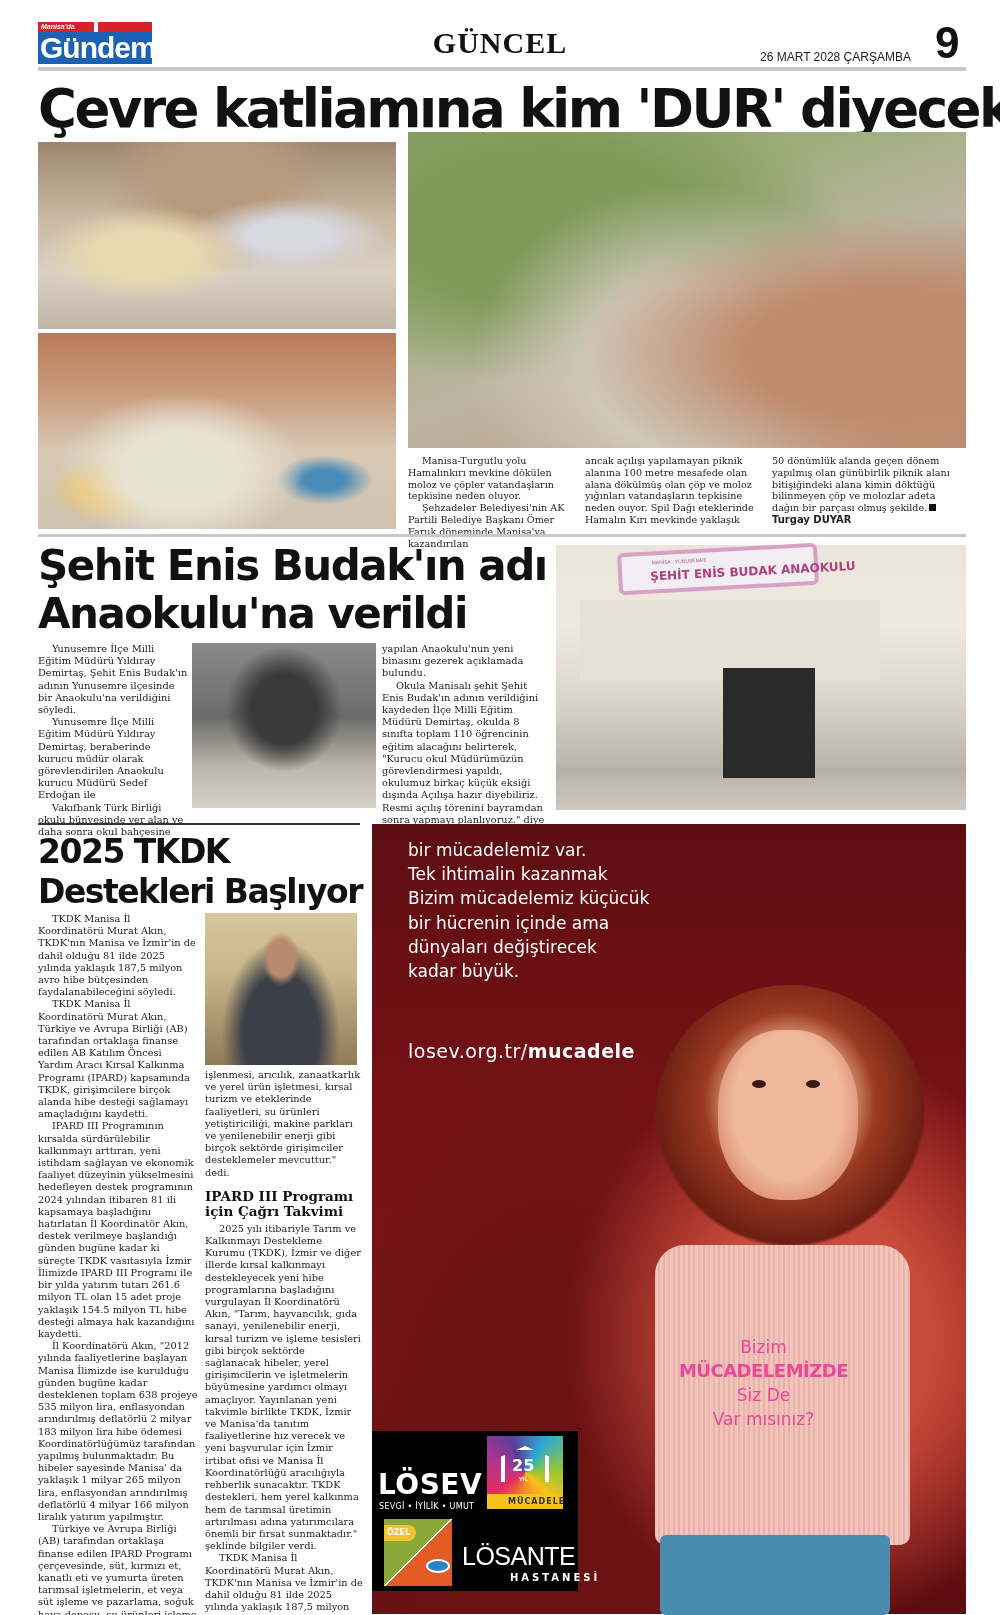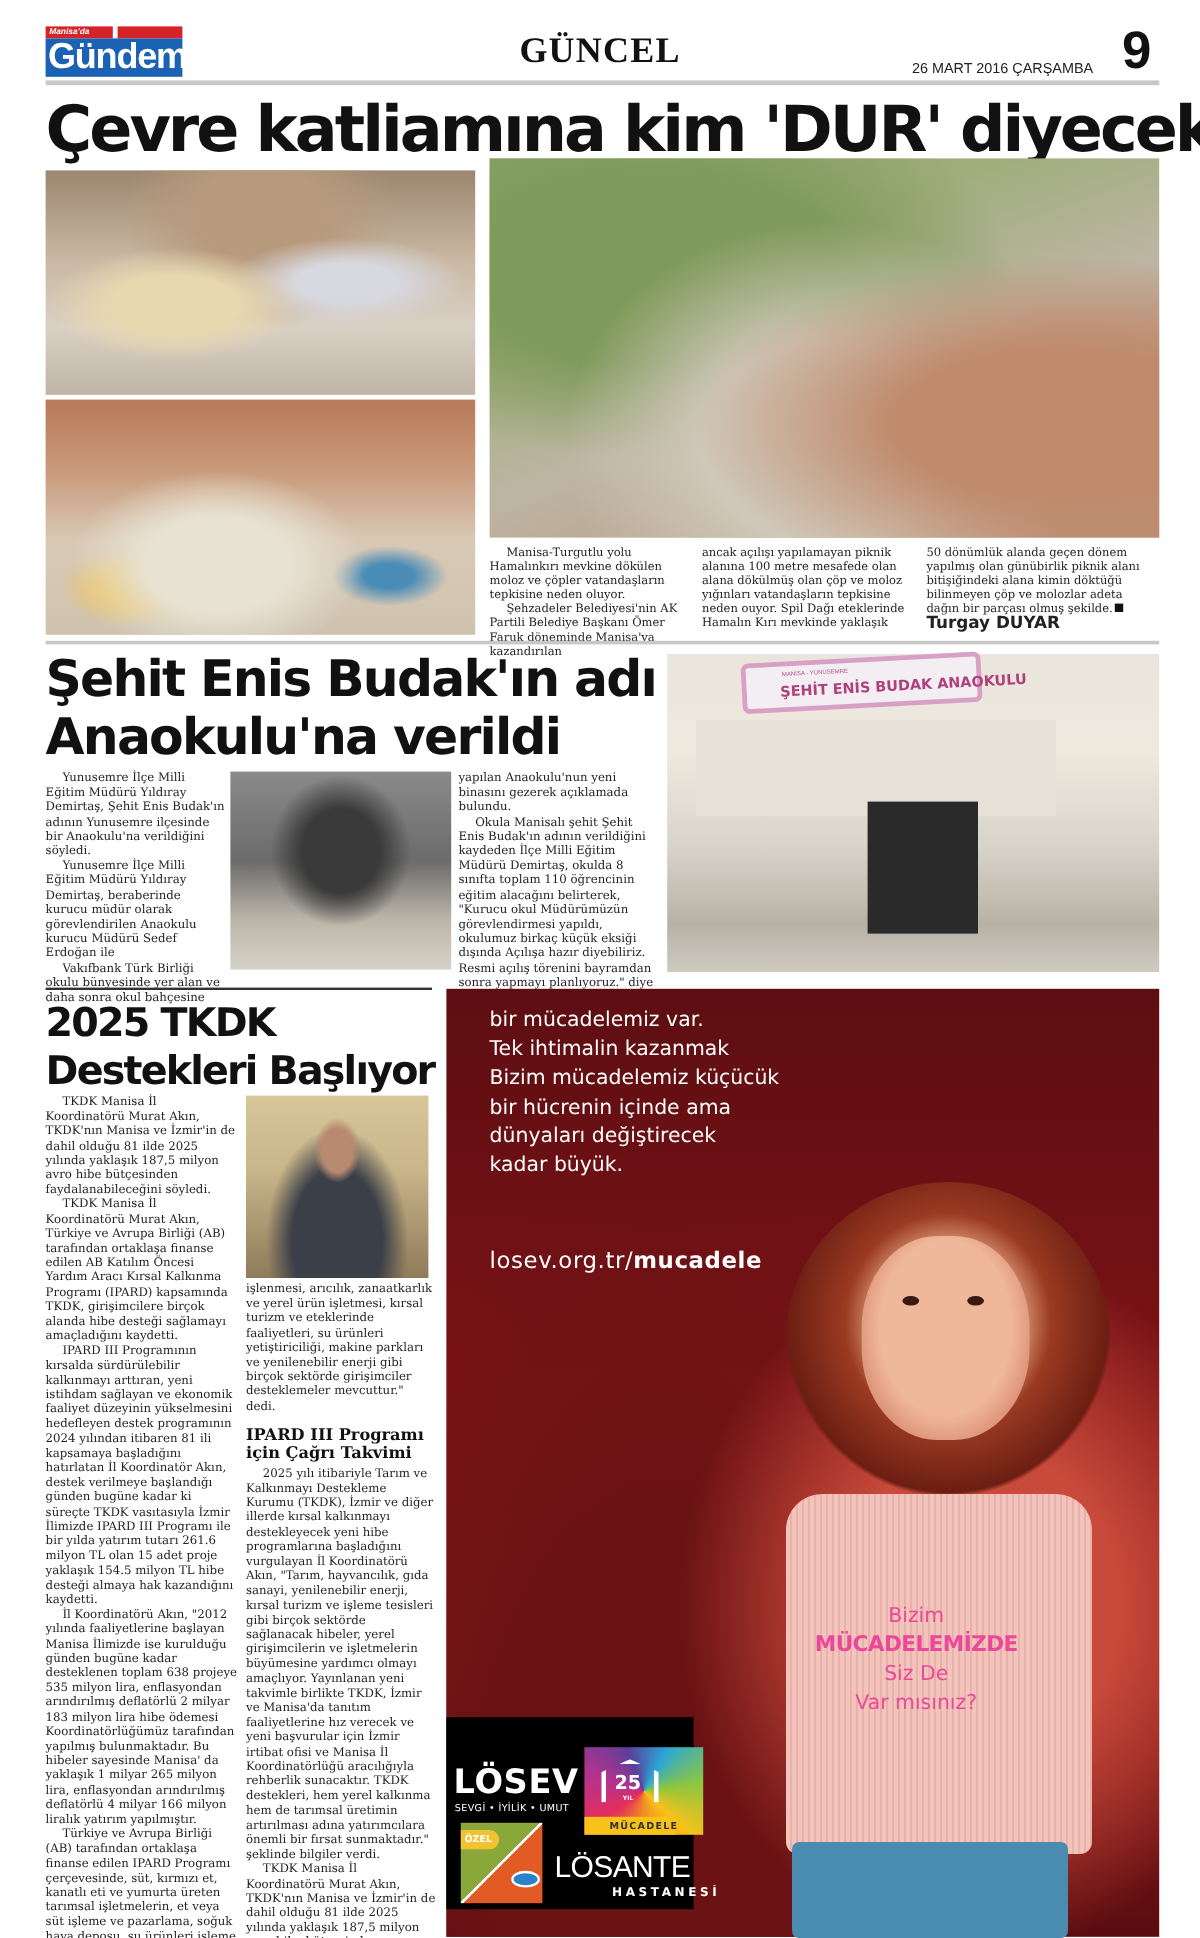--- a/index.html
+++ b/index.html
@@ -31,21 +31,21 @@
      radial-gradient(ellipse at 80% 75%, #4a8cb8 0 5%, transparent 12%),
      radial-gradient(ellipse at 20% 80%, #e9c56a 0 6%, transparent 15%),
      linear-gradient(180deg,#b87a5a 0%, #c99a7a 30%, #d8c9b5 60%, #cfc3b0 100%); }
   .p-aerial { left:408px; top:132px; width:558px; height:316px; background:
      radial-gradient(ellipse at 85% 70%, #c08a6c 0 20%, transparent 45%),
      radial-gradient(ellipse at 50% 75%, #cfc7b8 0 25%, transparent 55%),
      radial-gradient(ellipse at 25% 30%, #7f9a5a 0 25%, transparent 50%),
      linear-gradient(160deg,#8aa36a 0%, #9fae7c 30%, #bdb5a3 55%, #b99078 100%); }
   .caption1 { top:455px; width:175px; font: 9.6px "DejaVu Serif", serif; line-height:11.8px; color:#222; }
   .caption1 p { text-indent: 14px; }
-  .byline { font-family:"DejaVu Sans", sans-serif; font-weight:bold; font-size:14px; }
+  .byline { font-family:"DejaVu Sans", sans-serif; font-weight:bold; font-size:10px; }
   .sq { display:inline-block; width:7px; height:7px; background:#111; margin:0 2px; vertical-align:0; }
   .hr-grey { left:38px; top:534px; width:928px; height:3px; background:#c8c8c8; }
 
   
   .h2 { left:38px; top:542px; width:520px; font: bold 42px "DejaVu Sans", sans-serif; letter-spacing:-1.5px; line-height:48px; color:#111; }
   .col2 { font: 9.8px "DejaVu Serif", serif; line-height:12.2px; color:#222; }
   .col2 p { text-indent: 14px; }
   .p-group { left:192px; top:643px; width:184px; height:165px; background:
      radial-gradient(ellipse at 50% 40%, #3a3a3a 0 25%, transparent 45%),
      linear-gradient(180deg,#8a8a8a 0%, #6b6b6b 45%, #bcb6aa 75%, #d7d2c7 100%); }
@@ -82,42 +82,42 @@
   .eye { width:14px; height:8px; background:#3a1a10; border-radius:50%; }
   .shirt { left:655px; top:1245px; width:255px; height:300px; background: repeating-linear-gradient(90deg,#f2c4bc 0 3px,#e8b2aa 3px 5px); border-radius: 30px 30px 10px 10px; }
   .shirt-text { left:655px; top:1335px; width:217px; text-align:center; font: bold 17px "DejaVu Sans", sans-serif; color:#ec4899; line-height:24px; }
   .shirt-text .big { font-size:18px; letter-spacing:-0.5px; }
   .shirt-text .sm { font-weight:normal; }
   .shorts { left:660px; top:1535px; width:230px; height:80px; background:#4a8cb0; border-radius:6px; }
 
   .logos { left:372px; top:1431px; width:206px; height:160px; background:#000; }
   .losev { left:378px; top:1468px; font: bold 28px "DejaVu Sans", sans-serif; color:#fff; letter-spacing:0.5px; }
   .losev-tag { left:379px; top:1502px; font: 8px "DejaVu Sans", sans-serif; color:#fff; letter-spacing:0.3px; }
-  .badge25 { left:487px; top:1436px; width:99px; height:73px; background:
-     conic-gradient(from 30deg, #2aa7d8, #8cc63f, #f7c21a, #f08a24, #e52d5c, #b3338f, #5a3f99, #2aa7d8); margin-top: 20px; }
+  .badge25 { left:487px; top:1436px; width:76px; height:73px; background:
+     conic-gradient(from 30deg, #2aa7d8, #8cc63f, #f7c21a, #f08a24, #e52d5c, #b3338f, #5a3f99, #2aa7d8); }
   .badge25 .roof { position:absolute; left:14px; top:10px; width:48px; height:36px; border:4px solid #fff; border-bottom:none; clip-path: polygon(0 30%,50% 0,100% 30%,100% 100%,0 100%); }
   .badge25 .num { position:absolute; left:25px; top:20px; font: bold 16px "DejaVu Sans", sans-serif; color:#fff; }
   .badge25 .yil { position:absolute; left:32px; top:40px; font: bold 5px "DejaVu Sans", sans-serif; color:#fff; }
   .badge25 .muc { position:absolute; left:0; top:58px; width:76px; height:15px; background:#f7c21a; font: bold 8px "DejaVu Sans", sans-serif; color:#333; text-align:right; line-height:15px; letter-spacing:1px;padding-left:21px; }
   .ozel { left:384px; top:1519px; width:68px; height:67px; background: linear-gradient(135deg, #8aa83a 0 49%, #fff 49% 51%, #e25a24 51% 100%); }
   .ozel .pill { position:absolute; left:0; top:6px; width:32px; height:16px; border-radius:0 10px 10px 0; background:#f2c230; font: bold 8px "DejaVu Sans", sans-serif; color:#fff; padding-left:3px; line-height:16px; }
   .ozel .oval { position:absolute; left:42px; top:40px; width:24px; height:14px; border-radius:50%; background:#2a83c6; border:2px solid #fff; }
   .losante { left:462px; top:1542px; font: 25px "Liberation Sans", sans-serif; color:#fff; letter-spacing:-0.5px; }
   .hastanesi { left:462px; top:1572px; font: bold 10px "DejaVu Sans", sans-serif; color:#fff; letter-spacing:3px;padding-left:48px; }
 </style>
 </head>
 <body>
 
 <div class="abs logo">
   <div class="top-red">Manisa'da</div>
   <div class="top-red2"></div>
   <div class="blue">Gündem</div>
 </div>
 <div class="abs section">GÜNCEL</div>
-<div class="abs date">26 MART 2016 ÇARŞAMBA</div>
+<div class="abs date">26 MART 2028 ÇARŞAMBA</div>
 <div class="abs pageno">9</div>
 <div class="abs rule"></div>
 
 <div class="abs h1">Çevre katliamına kim 'DUR' diyecek</div>
 <div class="abs photo p-trash1"></div>
 <div class="abs photo p-trash2"></div>
 <div class="abs photo p-aerial"></div>
 
 <div class="abs caption1" style="left:408px">
   <p>Manisa-Turgutlu yolu Hamalınkırı mevkine dökülen moloz ve çöpler vatandaşların tepkisine neden oluyor.</p>

